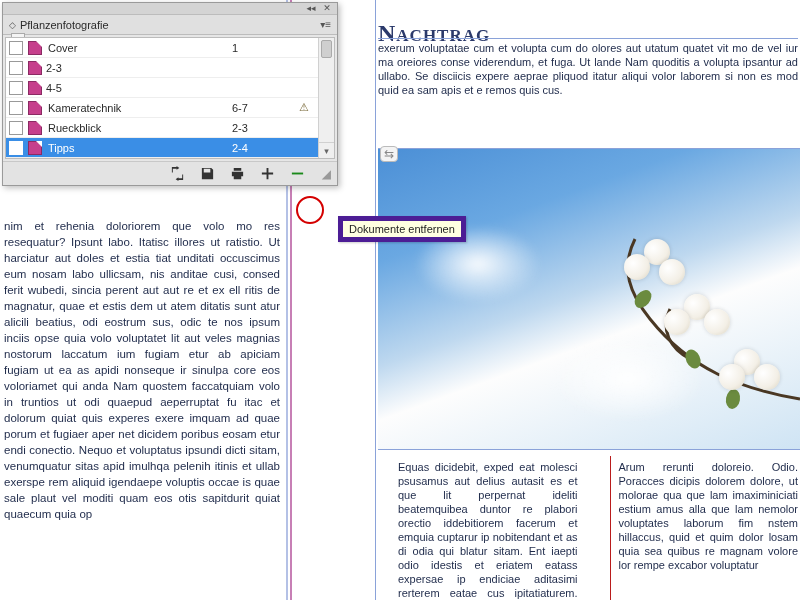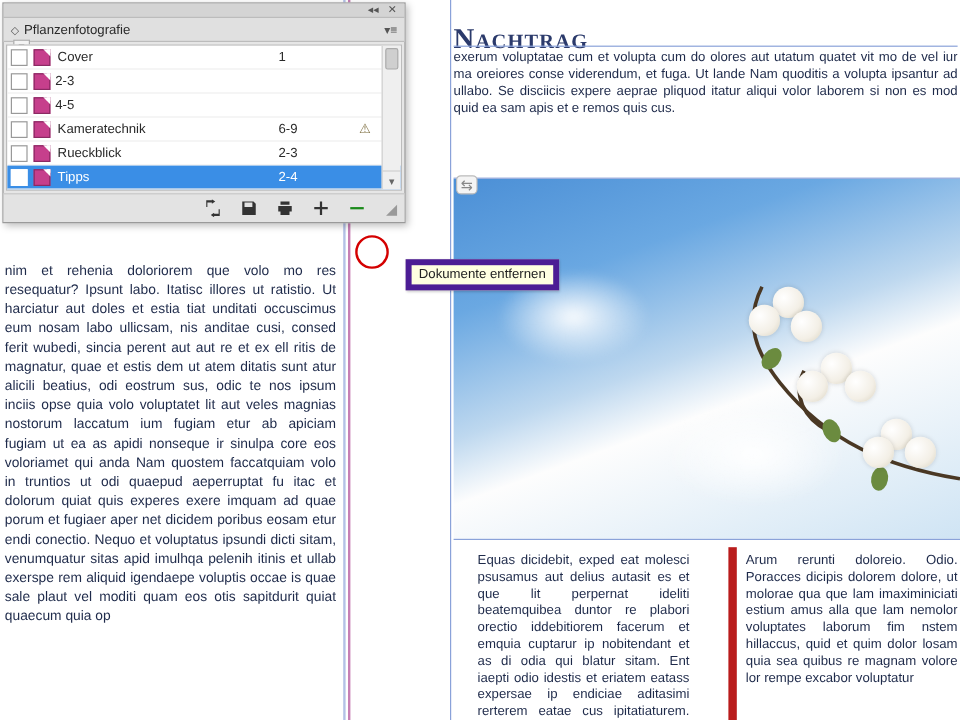--- a/index.html
+++ b/index.html
@@ -78,21 +78,21 @@
     background:#6b8b3f;
   }
   .bottom-cols {
     position:absolute; left:2px; right:2px; top:456px; bottom:0;
     display:flex; gap:12px;
   }
   .bottom-cols .col {
     flex:1; font-size:11px; line-height:14px; color:#1e2a4a;
     text-align: justify; overflow:hidden; padding-top:4px;margin-left:20px;
   }
-  .bottom-cols .col + .col { border-left:7px solid #b91c1c; padding-left:8px; }
+  .bottom-cols .col + .col { border-left:1px solid #b91c1c; padding-left:8px; }
 
   
   .panel {
     position:absolute; left:2px; top:2px; width:336px;
     background:#e6e6e6; border:1px solid #9a9a9a;
     box-shadow: 2px 2px 6px rgba(0,0,0,.25);
     font-size:11px; color:#2a2a2a;
   }
   .panel .grip {
     height:12px; background:#d4d4d4;
@@ -250,21 +250,21 @@
       <div class="row">
         <span class="cb"></span>
         <span class="docicon"></span>
         <span class="pages">4-5</span>
         <span class="status"></span>
       </div>
       <div class="row">
         <span class="cb"></span>
         <span class="docicon"></span>
         <span class="name">Kameratechnik</span>
-        <span class="pages">6-9</span>
+        <span class="pages">6-7</span>
         <span class="status">⚠</span>
       </div>
       <div class="row">
         <span class="cb"></span>
         <span class="docicon"></span>
         <span class="name">Rueckblick</span>
         <span class="pages">2-3</span>
         <span class="status"></span>
       </div>
       <div class="row selected">

